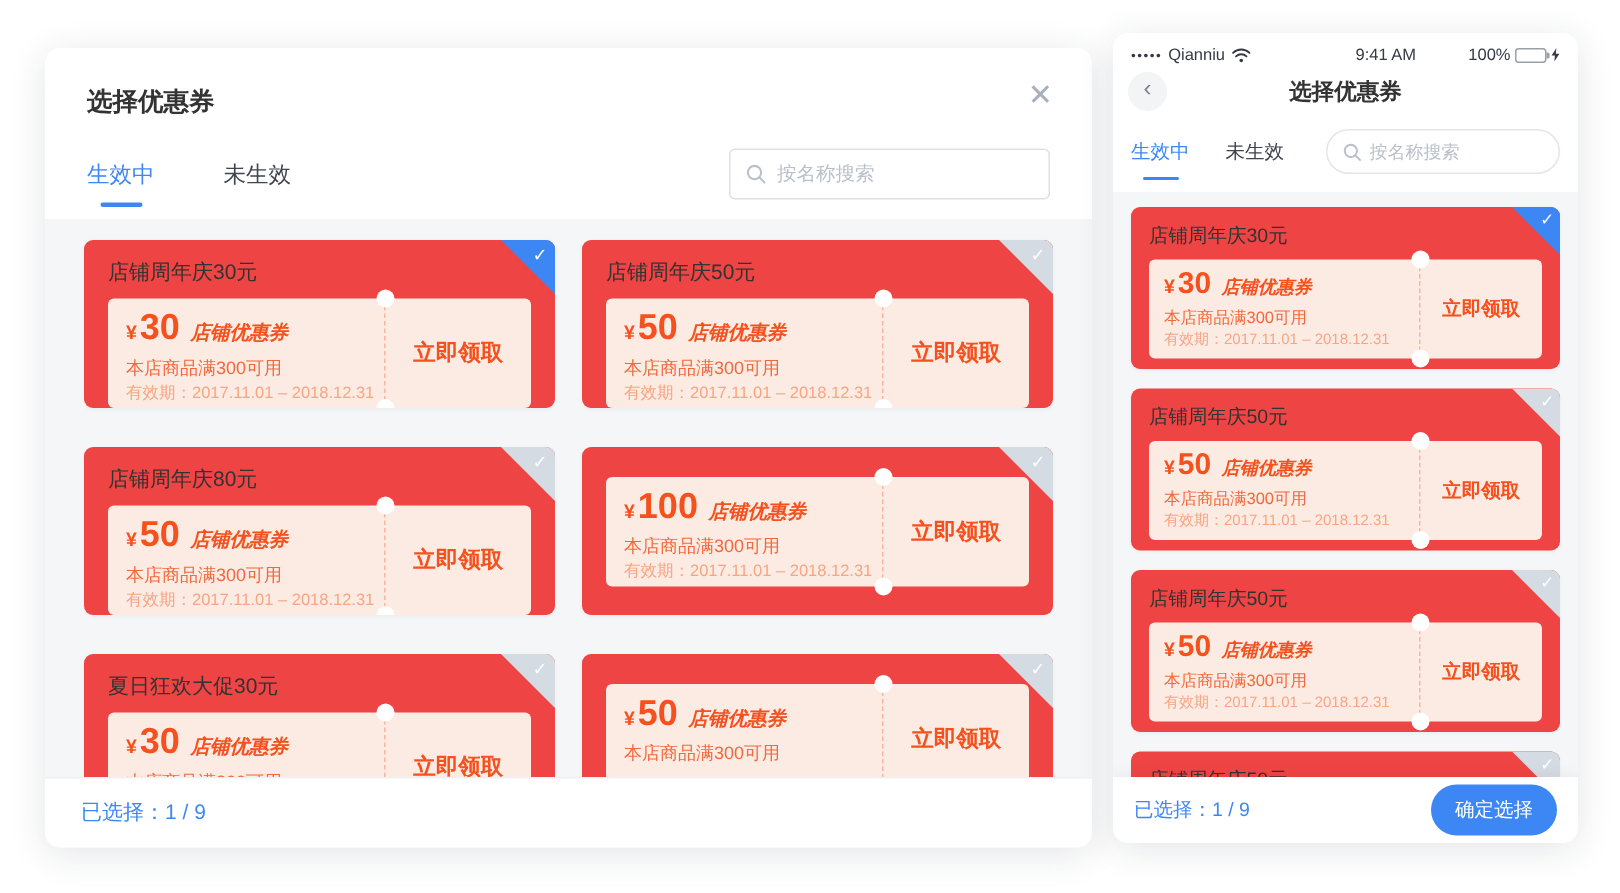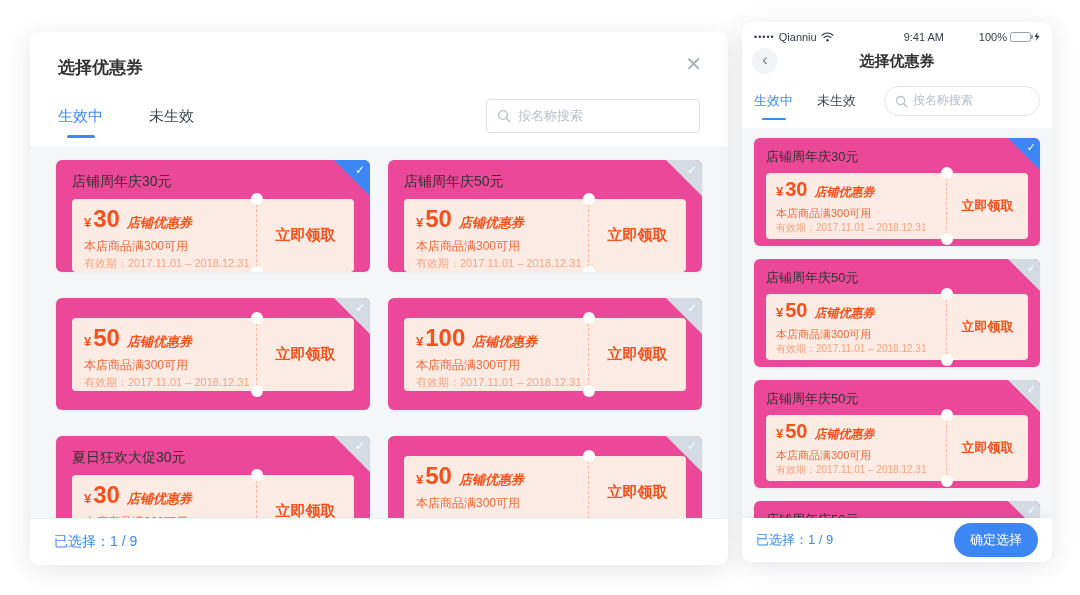--- a/index.html
+++ b/index.html
@@ -17,28 +17,28 @@
     color:#A9B0BA; cursor:pointer; font-weight:400; }
   .tab-row { display:flex; align-items:center; padding:20px 28px 13px; }
   .tab { position:relative; font-size:15px; color:#3E4450; margin-right:46px; cursor:pointer; }
   .tab.active { color:#3D87F5; }
   .tab.active::after { content:""; position:absolute; left:50%; transform:translateX(-50%);
     bottom:-12px; width:28px; height:3px; border-radius:2px; background:#3D87F5; }
   .search-box { margin-left:auto; width:214px; height:34px; border:1px solid #DCE0E8;
     border-radius:4px; display:flex; align-items:center; padding:0 10px; background:#fff; }
   .search-box svg { flex:0 0 auto; margin-right:7px; }
   .search-input { border:none; outline:none; width:100%; font-size:13px; color:#ef4444;
-    font-family:Liberation Mono, monospace; background:transparent; }
+    font-family:Liberation Serif, serif; background:transparent; }
   .search-input::placeholder { color:#B9C0CB; }
 
   .modal-body { flex:1; background:#F5F6F8; padding:14px 26px 0; overflow:hidden;
     display:grid; grid-template-columns:1fr 1fr; column-gap:18px; row-gap:26px;
     align-content:start; }
 
-  .coupon-card { position:relative; background:#ec4899; border-radius:6px; overflow:hidden;
+  .coupon-card { position:relative; background:#ef4444; border-radius:6px; overflow:hidden;
     padding:12px 16px; height:112px; box-shadow:0 1px 3px rgba(0,0,0,.04); cursor:pointer; }
   .card-title { font-size:14px; color:#333; line-height:19px; }
   .corner { position:absolute; top:0; right:0; width:0; height:0;
     border-top:36px solid #D5DBE2; border-left:36px solid transparent; }
   .coupon-card.selected .corner { border-top-color:#3D87F5; }
   .corner-check { position:absolute; top:3px; right:5px; color:#fff; font-size:12px;
     font-weight:bold; line-height:14px; }
   .ticket { position:relative; margin-top:8px; background:#FCEBE3; border-radius:4px;
     display:flex; height:73px; }
   .ticket-info { flex:1; padding:6px 12px 0; overflow:hidden; }
@@ -167,20 +167,21 @@
           <span class="cname">店铺优惠券</span>
         </div>
         <div class="cond">本店商品满300可用</div>
         <div class="valid">有效期：2017.11.01 – 2018.12.31</div>
       </div>
       <div class="ticket-action">立即领取</div>
     </div>
   </div>
 
   <div class="coupon-card">
+    <div class="card-title">店铺周年庆80元</div>
     <div class="corner"></div>
     <span class="corner-check">✓</span>
     <div class="ticket">
       <div class="ticket-info">
         <div class="price-row">
           <span class="cur">¥</span>
           <span class="amt">50</span>
           <span class="cname">店铺优惠券</span>
         </div>
         <div class="cond">本店商品满300可用</div>

